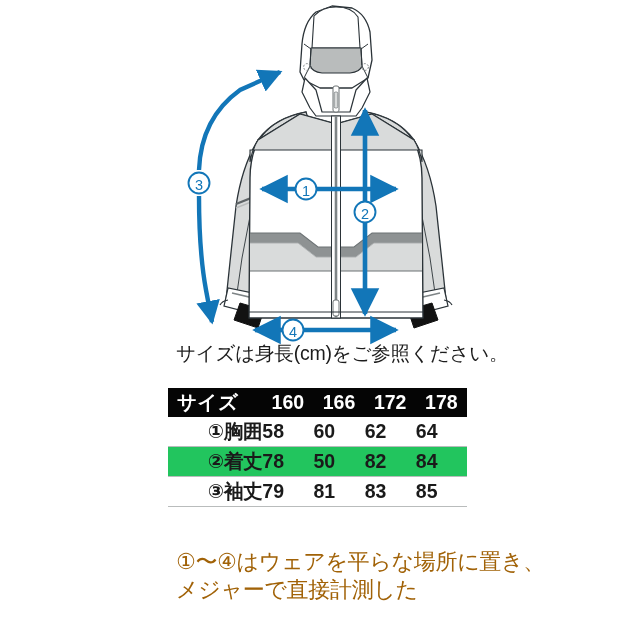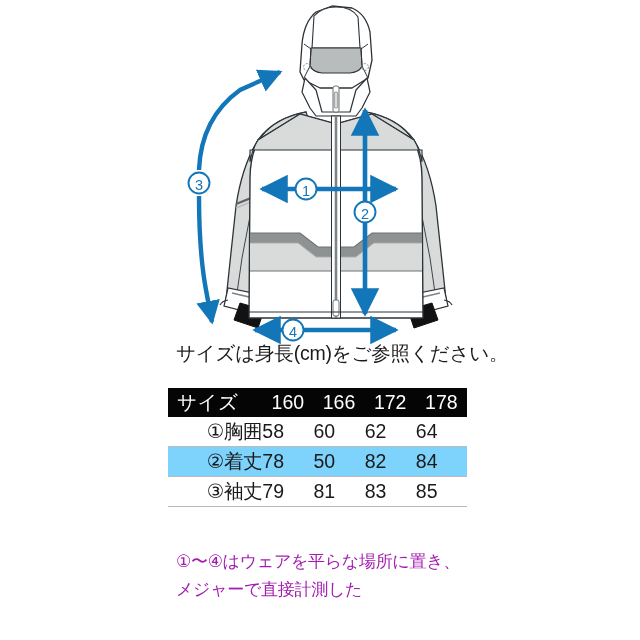--- a/index.html
+++ b/index.html
@@ -53,21 +53,21 @@
     border-collapse: collapse;
     table-layout: fixed;
     font-size: 19.5px;
   }
   #size-table th, #size-table td {
     padding: 0;
     margin: 10px;
     height: 29px;
     line-height: 29px;
     vertical-align: middle;
-    font-weight: normal;
+    font-weight: bold;
   }
   #size-table thead tr {
     background: #050505;
     color: #ffffff;
   }
   #size-table thead th.label-col {
     text-align: left;
     padding-left: 9px;
     letter-spacing: 0.5px;
   }
@@ -75,44 +75,44 @@
   }
   #size-table tbody td.label-col {
     text-align: right;
     padding-left: 9px;
     letter-spacing: -0.3px;
   }
   #size-table tbody td.num-col {
     text-align: left;
   }
   #size-table tbody tr.shaded {
-    background: #7dd3fc;
+    background: #22c55e;
   }
   #size-table tbody tr.plain {
     background: #ffffff;
   }
   #size-table tbody tr {
     border-bottom: 1.5px solid #b9bcbc;
   }
   #size-table tbody tr:last-child {
     border-bottom: 1.5px solid #b9bcbc;
   }
   col.c-label { width: 94px; }
   col.c-num   { width: 51px; }
 
   
   #footnote {
     position: absolute;
     left: 176px;
     top: 548px;
     width: 330px;
-    font-size: 17px;
+    font-size: 22px;
     line-height: 28px;
     letter-spacing: -0.3px;
-    color: #a21caf;
+    color: #a16207;
   }
   #footnote div { white-space: nowrap; }
 </style>
 </head>
 <body>
 
 <div id="page">
 
   <div id="illustration">
     <svg width="640" height="350" viewBox="0 0 640 350" xmlns="http://www.w3.org/2000/svg">

